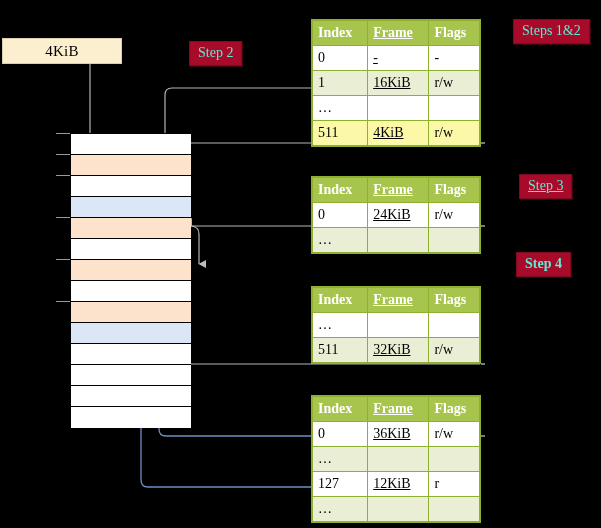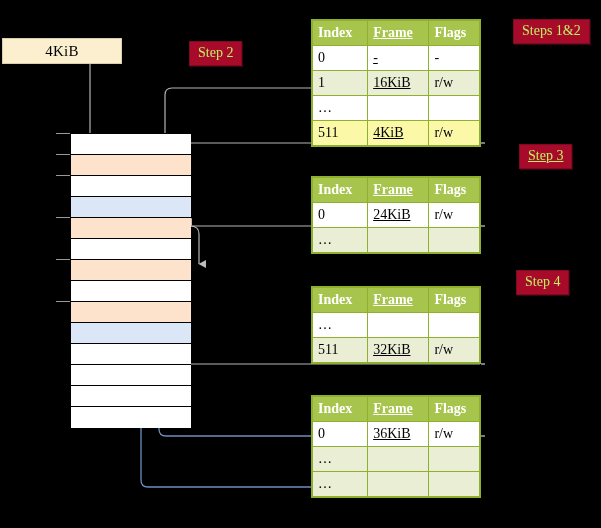--- a/index.html
+++ b/index.html
@@ -14,30 +14,30 @@
   
   .vpage{
     position:absolute;left:2px;top:38px;width:118px;height:24px;
     background:#fcefcf;border:1px solid #d9cfa8;
     display:flex;align-items:center;justify-content:center;
     font-size:15px;line-height:1;letter-spacing:.2px;
   }
 
   
   .badge{
-    position:absolute;background:#a80b2a;color:#bef264;
+    position:absolute;background:#a80b2a;color:#5eead4;
     font-size:14px;line-height:1;
     padding:4px 8px 5px 8px;white-space:nowrap;
     border:1px solid #7c0a20;
     box-shadow:1px 1px 0 #3a0410;
   }
   .badge.step0{left:189px;top:41px;}
   .badge.step12{left:513px;top:19px;}
-  .badge.step3{left:519px;top:144px;text-decoration:underline;}
-  .badge.step4{left:516px;top:270px;}
+  .badge.step3{left:519px;top:174px;text-decoration:underline;}
+  .badge.step4{left:516px;top:252px;font-weight:bold;}
 
   
   .memcol{position:absolute;left:70px;top:133px;width:120px;height:281px;
           border:1px solid #000;box-sizing:border-box;background:#fff;}
   .memrow{position:absolute;left:0;width:120px;height:21px;
           border-bottom:1px solid #000;box-sizing:border-box;}
   .memrow.last{border-bottom:none;}
   .memrow.white{background:#ffffff;}
   .memrow.orange{background:#fde2cc;}
   .memrow.blue{background:#dbe7f7;}
@@ -244,20 +244,25 @@
         <tr>
           <td class="c-index">0</td>
           <td class="c-frame">36KiB</td>
           <td class="c-flags">r/w</td>
         </tr>
         <tr class="tint">
           <td class="c-index">…</td>
           <td class="c-frame"></td>
           <td class="c-flags"></td>
         </tr>
+        <tr>
+          <td class="c-index">127</td>
+          <td class="c-frame">12KiB</td>
+          <td class="c-flags">r</td>
+        </tr>
         <tr class="tint">
           <td class="c-index">…</td>
           <td class="c-frame"></td>
           <td class="c-flags"></td>
         </tr>
       </tbody>
     </table>
   </div>
 
 </body></html>

